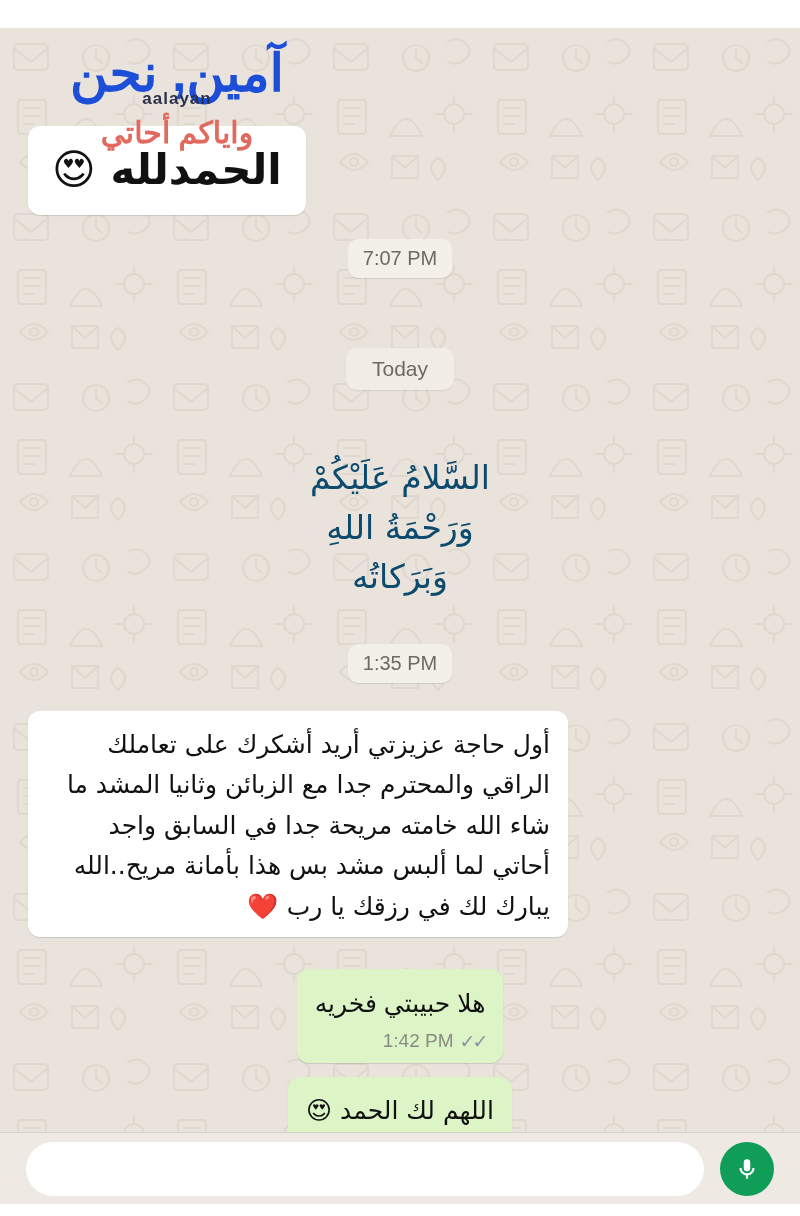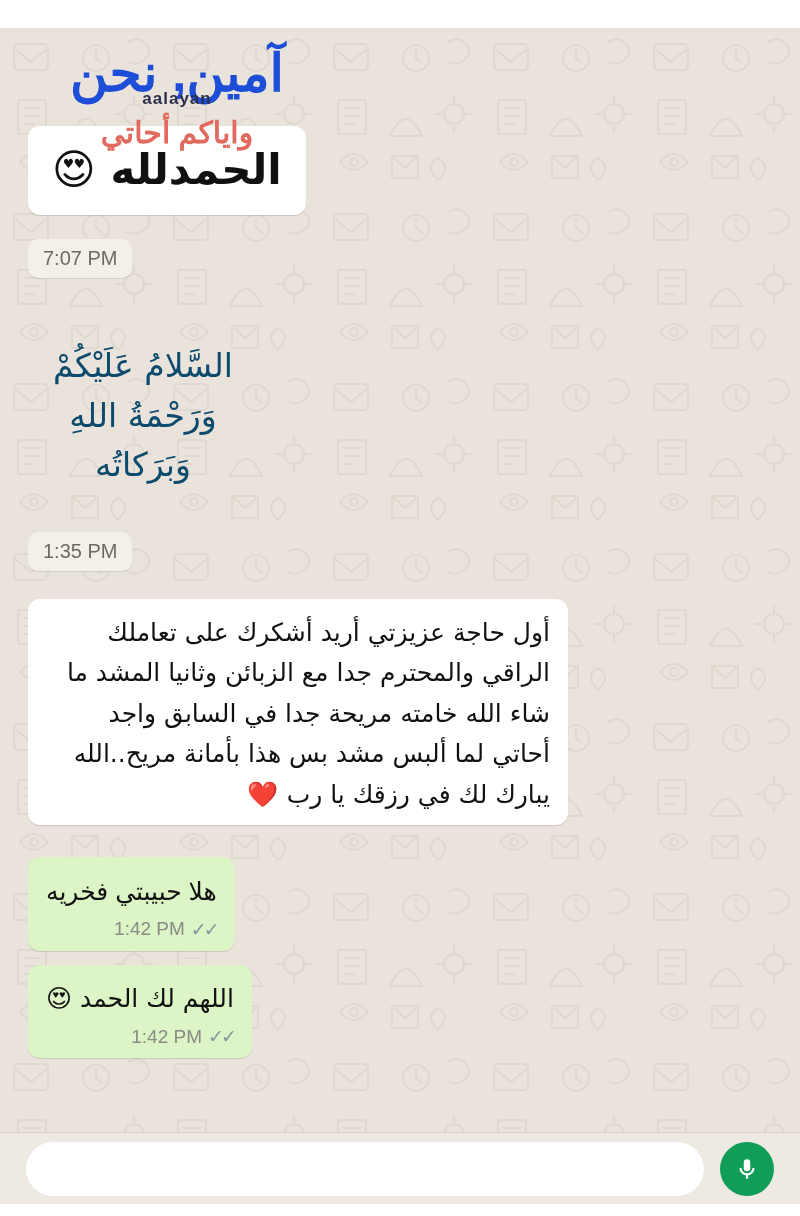--- a/index.html
+++ b/index.html
@@ -62,21 +62,21 @@
     background: #f3efe9;
     color: #6d6a64;
     font-size: 20px;
     border-radius: 10px;
     padding: 8px 15px;
     box-shadow: 0 1px 1px rgba(0,0,0,0.10);
     direction: ltr;
   }
 
   .row { display: flex; width: 100%; }
-  .row.left { justify-content: flex-end; }
+  .row.left { justify-content: center; }
   .row.right { justify-content: flex-end; }
   .row.center { justify-content: center; }
 
   
   .day-pill {
     background: #f1ece5;
     color: #6d6a64;
     font-size: 21px;
     border-radius: 10px;
     padding: 9px 26px;
@@ -248,20 +248,23 @@
       <div class="row right" style="margin-top:98px;">
         <div class="bubble" style="max-width:330px;padding:18px 24px;">
           <div class="bubble-text big emoji">الحمدلله 😍</div>
         </div>
       </div>
 
       <div class="row left" style="margin-top:24px;">
         <div class="time-pill">7:07 PM</div>
       </div>
 
+      <div class="row center" style="margin-top:70px;">
+        <div class="day-pill">Today</div>
+      </div>
 
       <div class="row left" style="margin-top:58px; padding-right:0;">
         <div class="sticker">السَّلامُ عَلَيْكُمْ وَرَحْمَةُ اللهِ وَبَرَكاتُه</div>
       </div>
 
       <div class="row left" style="margin-top:36px;">
         <div class="time-pill">1:35 PM</div>
       </div>
 
       <div class="row right" style="margin-top:28px;">

